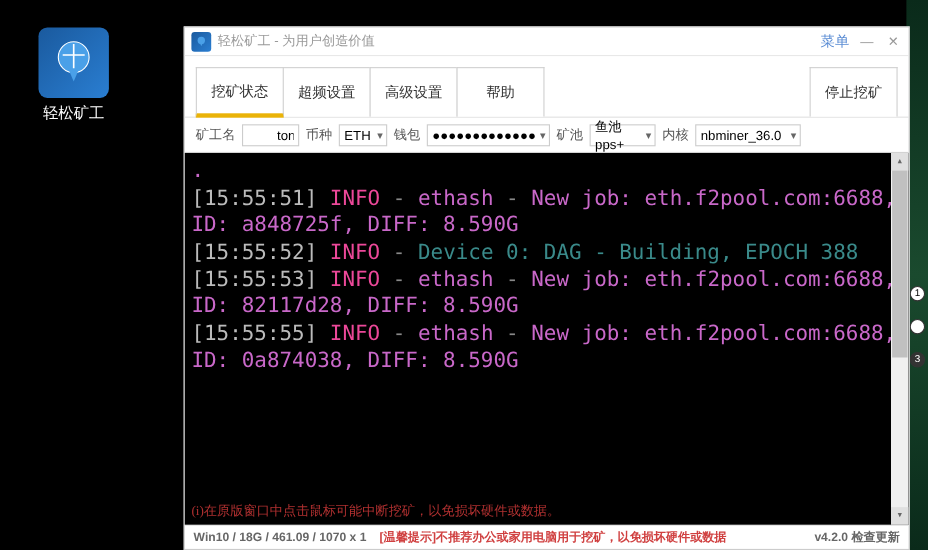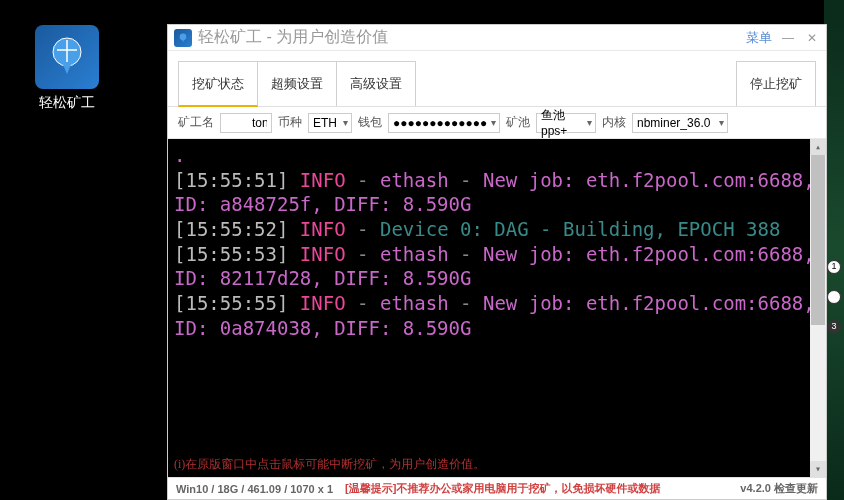--- a/index.html
+++ b/index.html
@@ -7,27 +7,27 @@
 
 .desktop-icon { position: absolute; left: 22px; top: 25px; width: 90px; text-align: center; }
 .desktop-icon .icon-img { width: 64px; height: 64px; margin: 0 auto 5px; background: linear-gradient(135deg, #1a5a9e, #2a7ed2); border-radius: 8px; display: flex; align-items: center; justify-content: center; position: relative; }
 .desktop-icon .icon-img svg { width: 50px; height: 50px; }
 .desktop-icon .label { color: #fff; font-size: 14px; text-shadow: 1px 1px 2px #000; }
 
 .app-window { position: absolute; left: 167px; top: 24px; width: 660px; height: 476px; background: #fff; border: 1px solid #ccc; display: flex; flex-direction: column; }
 
 .titlebar { height: 26px; display: flex; align-items: center; padding: 0 6px; border-bottom: 1px solid #e8e8e8; }
 .titlebar .logo { width: 18px; height: 18px; background: linear-gradient(135deg,#1a5a9e,#2a7ed2); border-radius: 3px; margin-right: 6px; display:flex;align-items:center;justify-content:center; }
-.titlebar .title { color: #999; font-size: 16px; flex: 1; }
+.titlebar .title { color: #999; font-size: 12px; flex: 1; }
 .titlebar .menu-btn { color: #5a8cd4; font-size: 13px; cursor: pointer; }
 .titlebar .win-btn { width: 16px; text-align: center; color: #999; margin-left: 8px; cursor: pointer; font-size: 12px; }
 
 .tabs-row { height: 56px; display: flex; align-items: stretch; padding: 10px 10px 0; gap: 0; border-bottom: 1px solid #e0e0e0; }
 .tab { width: 80px; border: 1px solid #d0d0d0; border-bottom: none; display: flex; align-items: center; justify-content: center; font-size: 13px; color: #333; background: #fff; cursor: pointer; margin-right: -1px; }
-.tab.active { position: relative; z-index: 1; border-bottom: 2px solid #eab308; margin-bottom: -1px; }
+.tab.active { position: relative; z-index: 1; border-bottom: 4px solid #eab308; margin-bottom: -1px; }
 .tabs-spacer { flex: 1; }
 .stop-btn { width: 80px; border: 1px solid #d0d0d0; border-bottom:none; display: flex; align-items: center; justify-content: center; font-size: 13px; color: #333; background: #fff; cursor: pointer; }
 
 .params-row { height: 32px; display: flex; align-items: center; padding: 0 10px; gap: 6px; border-bottom: 1px solid #e8e8e8; font-size: 12px; }
 .params-row .lbl { color: #555; }
 .params-row input, .params-row .select { height: 20px; border: 1px solid #ccc; padding: 0 4px; font-size: 12px; font-family: inherit; }
 .params-row .select { display: flex; align-items: center; position: relative; padding-right: 16px; background: #fff; }
 .params-row .select::after { content: "▾"; position: absolute; right: 3px; color: #666; font-size: 10px; }
 #worker-name { width: 52px; padding-left: 31px; }
 #coin-select { width: 44px; }
@@ -89,20 +89,21 @@
     <div class="title">轻松矿工 - 为用户创造价值</div>
     <div class="menu-btn">菜单</div>
     <div class="win-btn">—</div>
     <div class="win-btn">✕</div>
   </div>
 
   <div class="tabs-row">
     <div class="tab active">挖矿状态</div>
     <div class="tab">超频设置</div>
     <div class="tab">高级设置</div>
+    <div class="tab">帮助</div>
     <div class="tabs-spacer"></div>
     <div class="stop-btn">停止挖矿</div>
   </div>
 
   <div class="params-row">
     <span class="lbl">矿工名</span>
     <input id="worker-name" value="tony" style="">
     <span class="lbl">币种</span>
     <div class="select" id="coin-select">
         <span>ETH</span>
@@ -121,21 +122,21 @@
       </div>
   </div>
 
   <div class="console">
     <div class="console-content" id="console-lines"><span class="pink">.</span>
 <span class="ts">[15:55:51]</span> <span class="info">INFO</span> <span class="gray">-</span> <span class="pink">ethash</span> <span class="gray">-</span> <span class="pink">New job: eth.f2pool.com:6688, ID: a848725f, DIFF: 8.590G</span>
 <span class="ts">[15:55:52]</span> <span class="info">INFO</span> <span class="gray">-</span> <span class="cyan">Device 0: DAG - Building, EPOCH 388</span>
 <span class="ts">[15:55:53]</span> <span class="info">INFO</span> <span class="gray">-</span> <span class="pink">ethash</span> <span class="gray">-</span> <span class="pink">New job: eth.f2pool.com:6688, ID: 82117d28, DIFF: 8.590G</span>
 <span class="ts">[15:55:55]</span> <span class="info">INFO</span> <span class="gray">-</span> <span class="pink">ethash</span> <span class="gray">-</span> <span class="pink">New job: eth.f2pool.com:6688, ID: 0a874038, DIFF: 8.590G</span>
 </div>
-    <div class="console-hint">(i)在原版窗口中点击鼠标可能中断挖矿，为用户创造价值。</div>
+    <div class="console-hint">(i)在原版窗口中点击鼠标可能中断挖矿，以免损坏硬件或数据。</div>
     <div class="scrollbar">
       <div class="up">▴</div>
       <div class="thumb"></div>
       <div class="down">▾</div>
     </div>
   </div>
 
   <div class="statusbar">
     <span class="sys">Win10  /  18G / 461.09  /  1070 x 1</span>
     <span class="warn">[温馨提示]不推荐办公或家用电脑用于挖矿，以免损坏硬件或数据</span>

